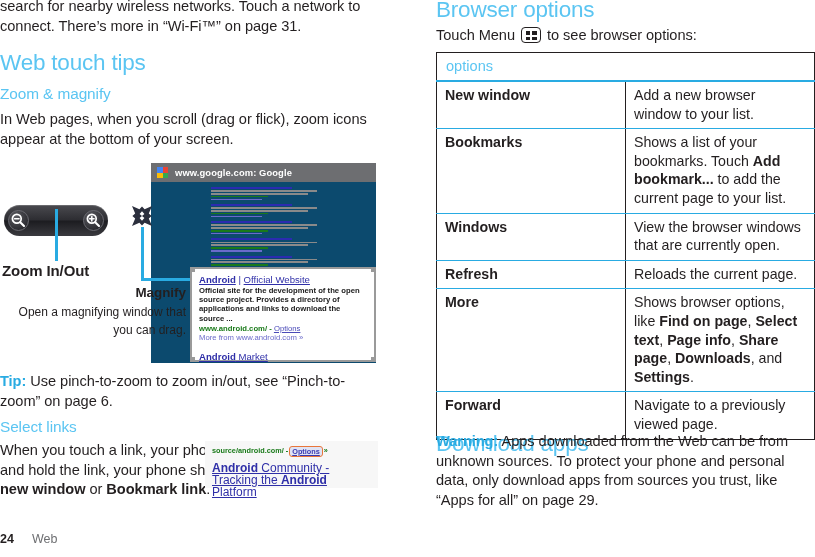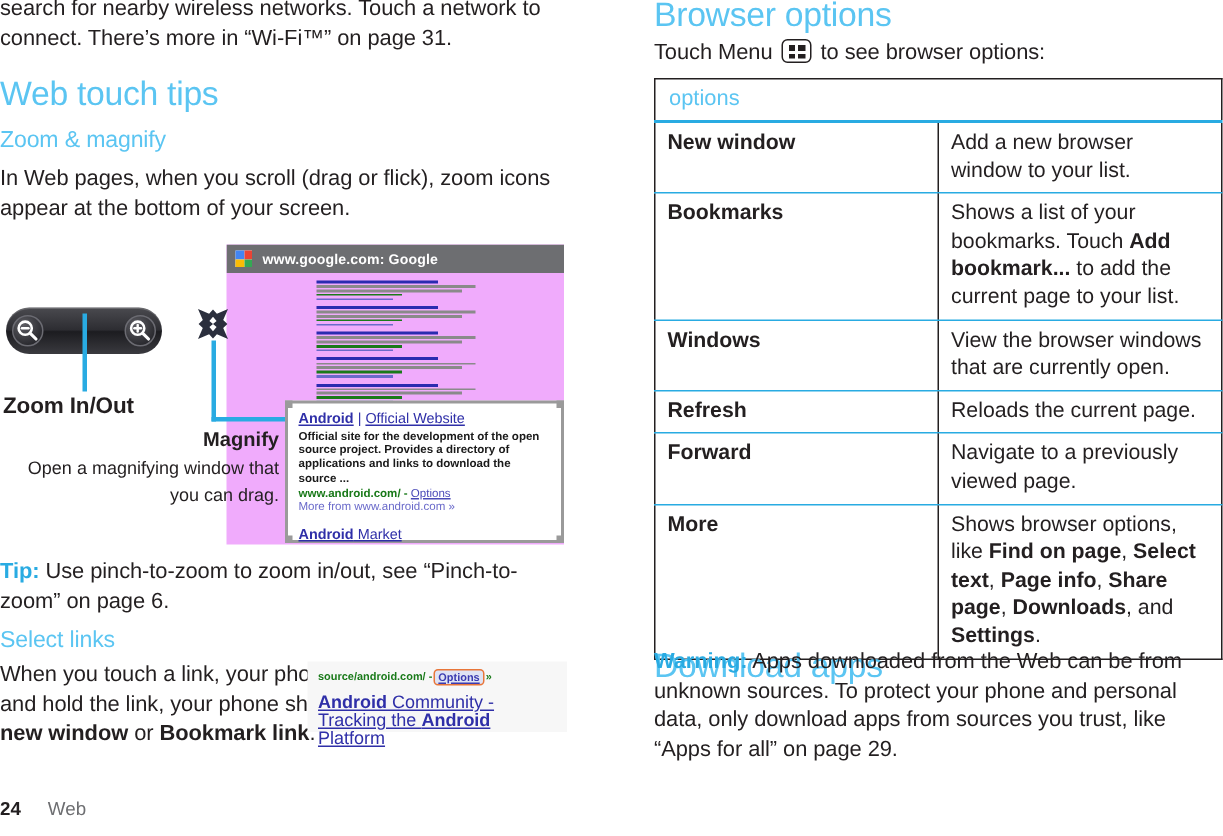--- a/index.html
+++ b/index.html
@@ -93,21 +93,21 @@
     width: 390px;
     height: 212px;
   }
   
   .phone-shot {
     position: absolute;
     left: 151px;
     top: 8px;
     width: 225px;
     height: 200px;
-    background: #f0abfc;
+    background: #0c4a6e;
     overflow: hidden;
   }
   .phone-titlebar {
     position: absolute;
     left: 0; top: 0;
     width: 225px;
     height: 19px;
     background: #6d6e71;
     display: flex;
     align-items: center;
@@ -542,26 +542,26 @@
           </tr>
           <tr>
             <td class="opt-name">Windows</td>
             <td>View the browser windows that are currently open.</td>
           </tr>
           <tr>
             <td class="opt-name">Refresh</td>
             <td>Reloads the current page.</td>
           </tr>
           <tr>
+            <td class="opt-name">More</td>
+            <td><span>Shows browser options, like </span><b>Find on page</b><span>, </span><b>Select text</b><span>, </span><b>Page info</b><span>, </span><b>Share page</b><span>, </span><b>Downloads</b><span>, and </span><b>Settings</b><span>.</span></td>
+          </tr>
+          <tr>
             <td class="opt-name">Forward</td>
             <td>Navigate to a previously viewed page.</td>
-          </tr>
-          <tr>
-            <td class="opt-name">More</td>
-            <td><span>Shows browser options, like </span><b>Find on page</b><span>, </span><b>Select text</b><span>, </span><b>Page info</b><span>, </span><b>Share page</b><span>, </span><b>Downloads</b><span>, and </span><b>Settings</b><span>.</span></td>
           </tr>
         </tbody>
       </table>
     </div>
 
     <h1 class="sec" id="h-download">Download apps</h1>
 
     <p class="body-text" id="warn-para"><span class="lead-blue">Warning:</span><span> Apps downloaded from the Web can be from unknown sources. To protect your phone and personal data, only download apps from sources you trust, like “Apps for all” on page 29.</span></p>
   </div>
 </div>

